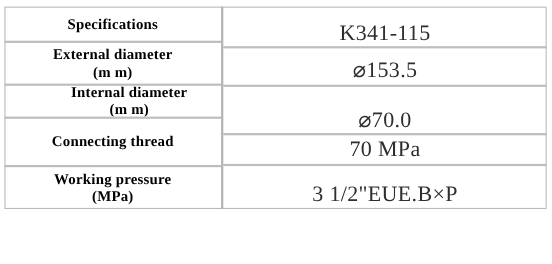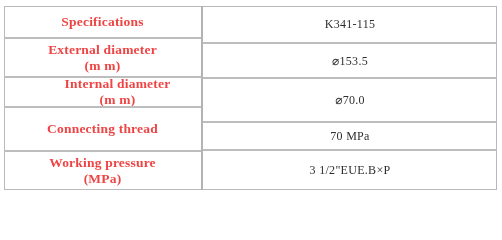--- a/index.html
+++ b/index.html
@@ -59,29 +59,30 @@
     display: flex;
     flex-direction: column;
     align-items: center;
     justify-content: center;
     text-align: center;
     line-height: 1.18;
     overflow: hidden;
   }
   .col-left .cell {
     font-weight: bold;
-    color: #ef4444;
+    color: #000000;
     font-size: 13.5px;
     letter-spacing: 0.2px;
   }
   .col-right .cell {
     font-weight: normal;
     color: #2e2e2e;
-    font-size: 12px;
+    font-size: 20px;
     letter-spacing: 0.3px;
+    justify-content: flex-end;
   }
   .cell + .cell {
     border-top: 2px solid #bdbdbd;
   }
 
   
   .col-left  .r0 { height: 31px; }
   .col-left  .r1 { height: 39px; }
   .col-left  .r2 { height: 30px; padding-left: 30px; }
   .col-left  .r3 { height: 40px; }

